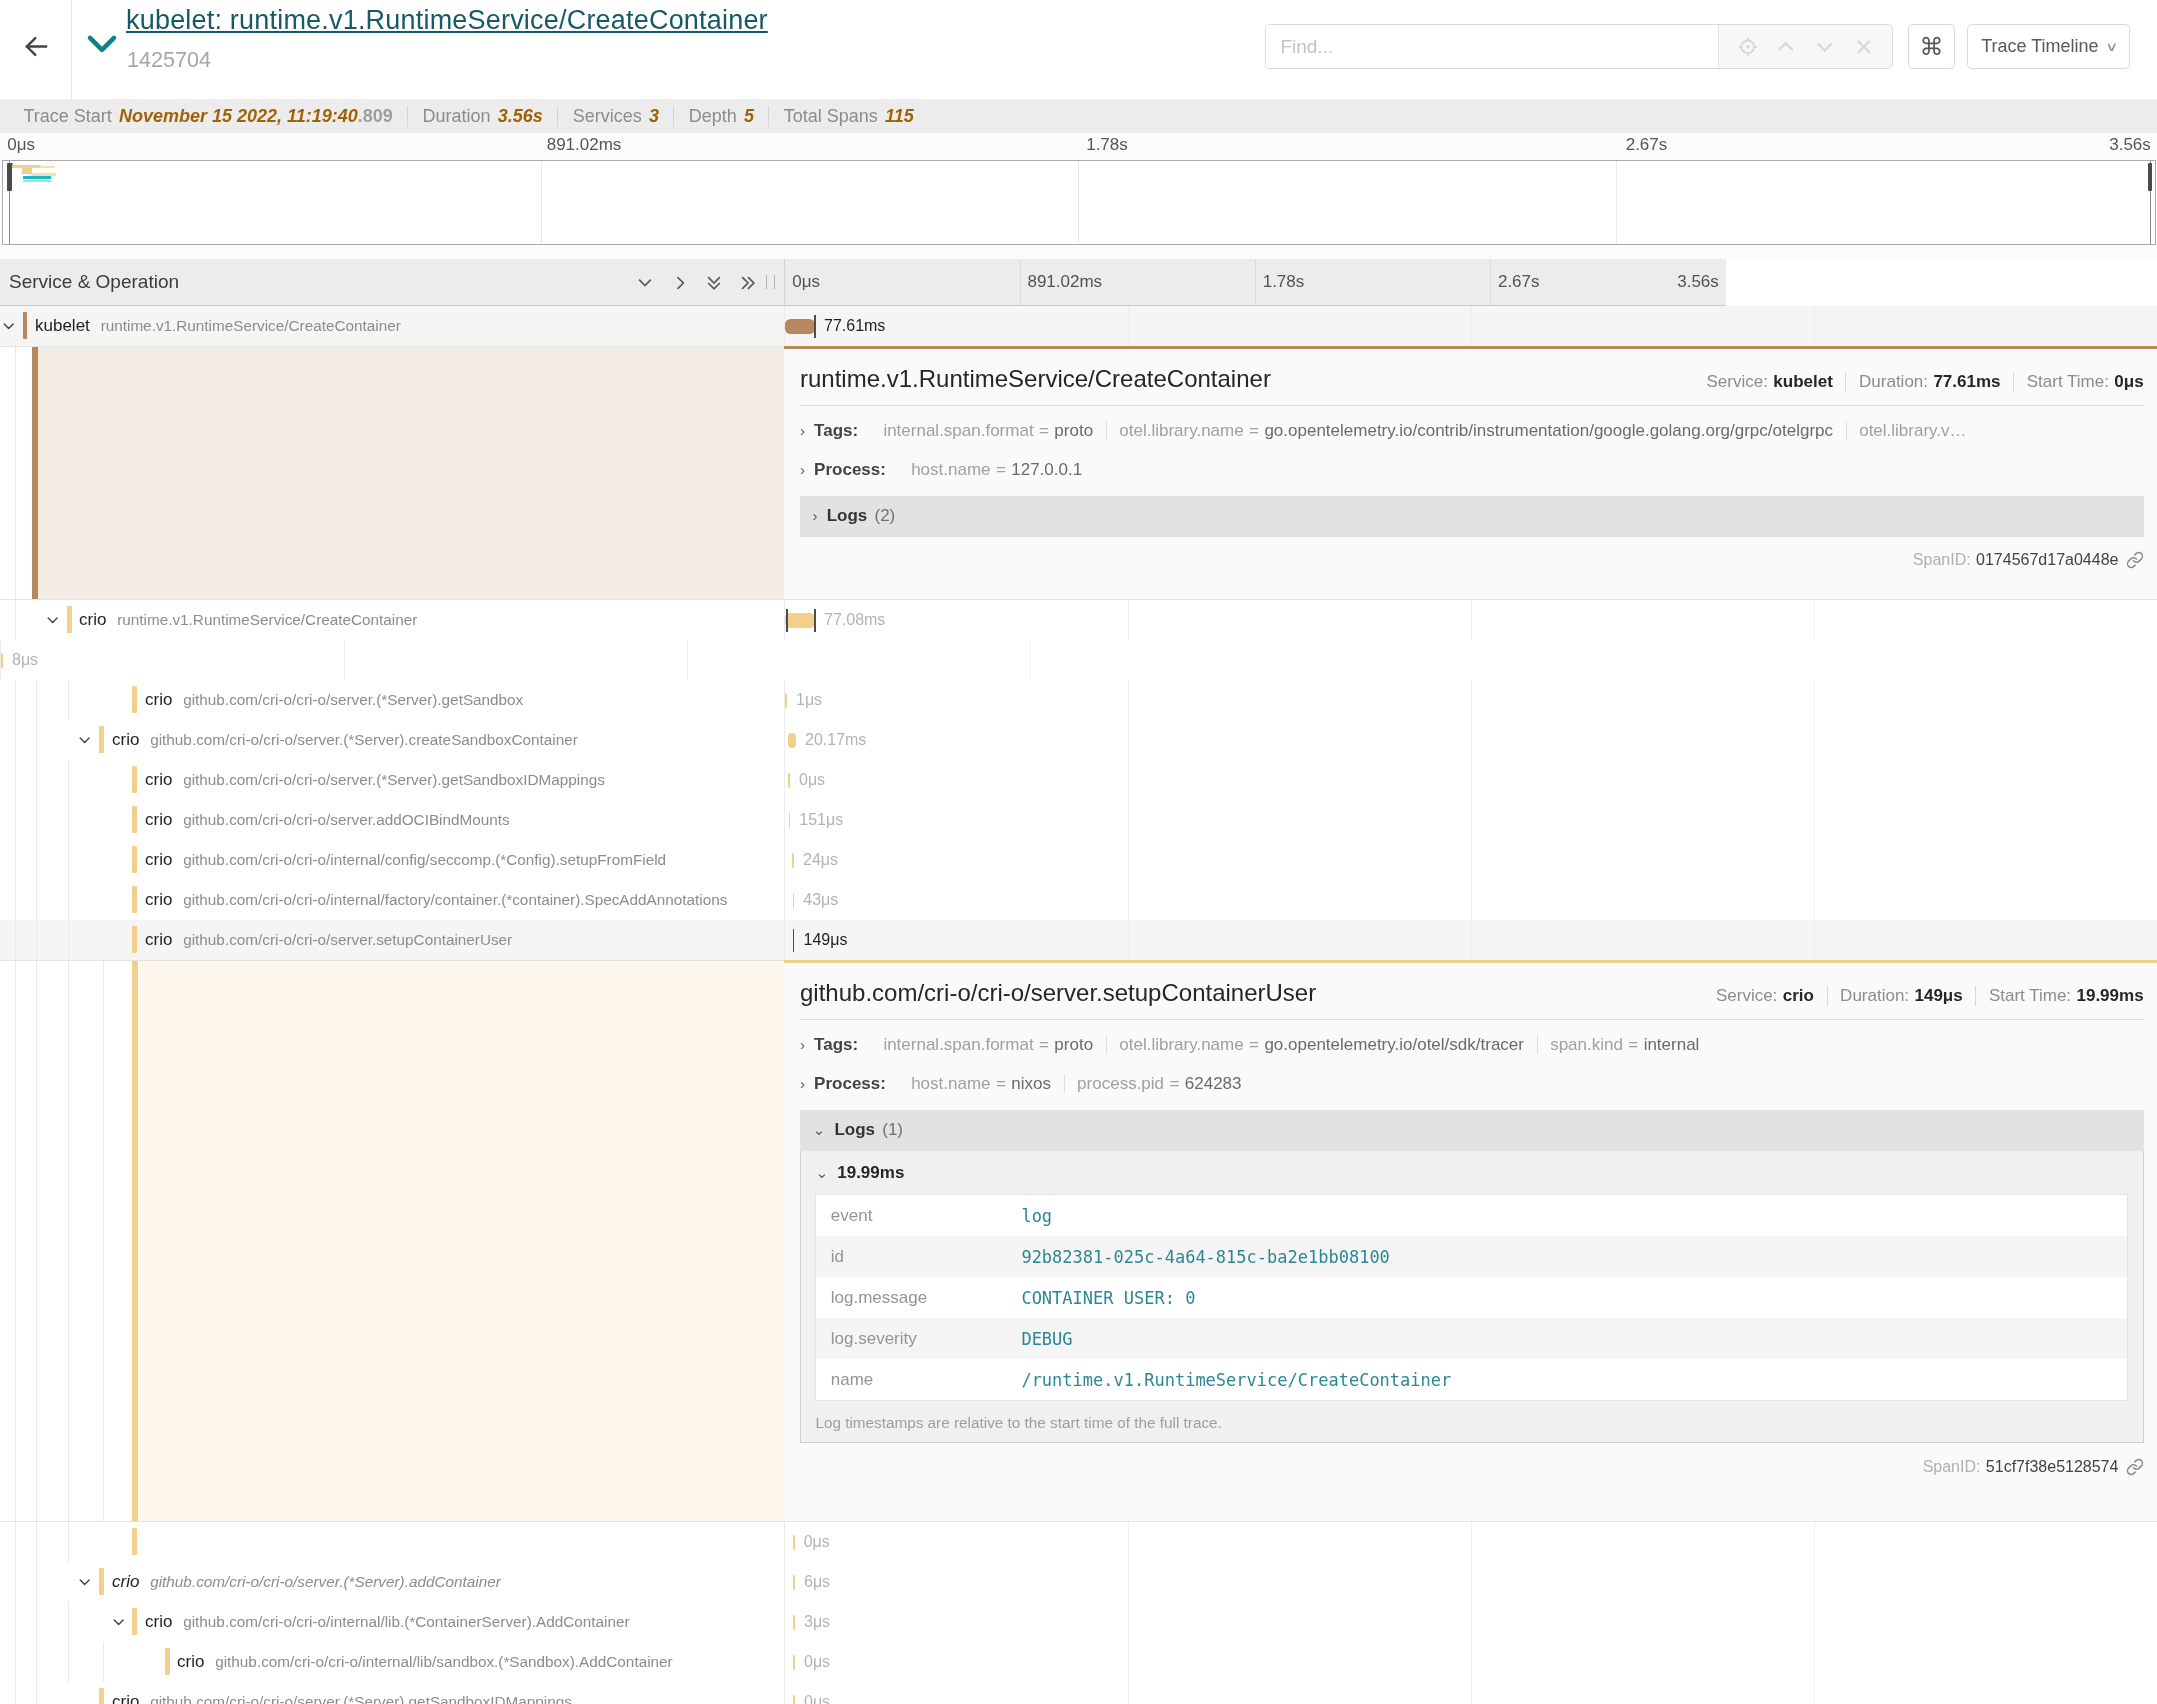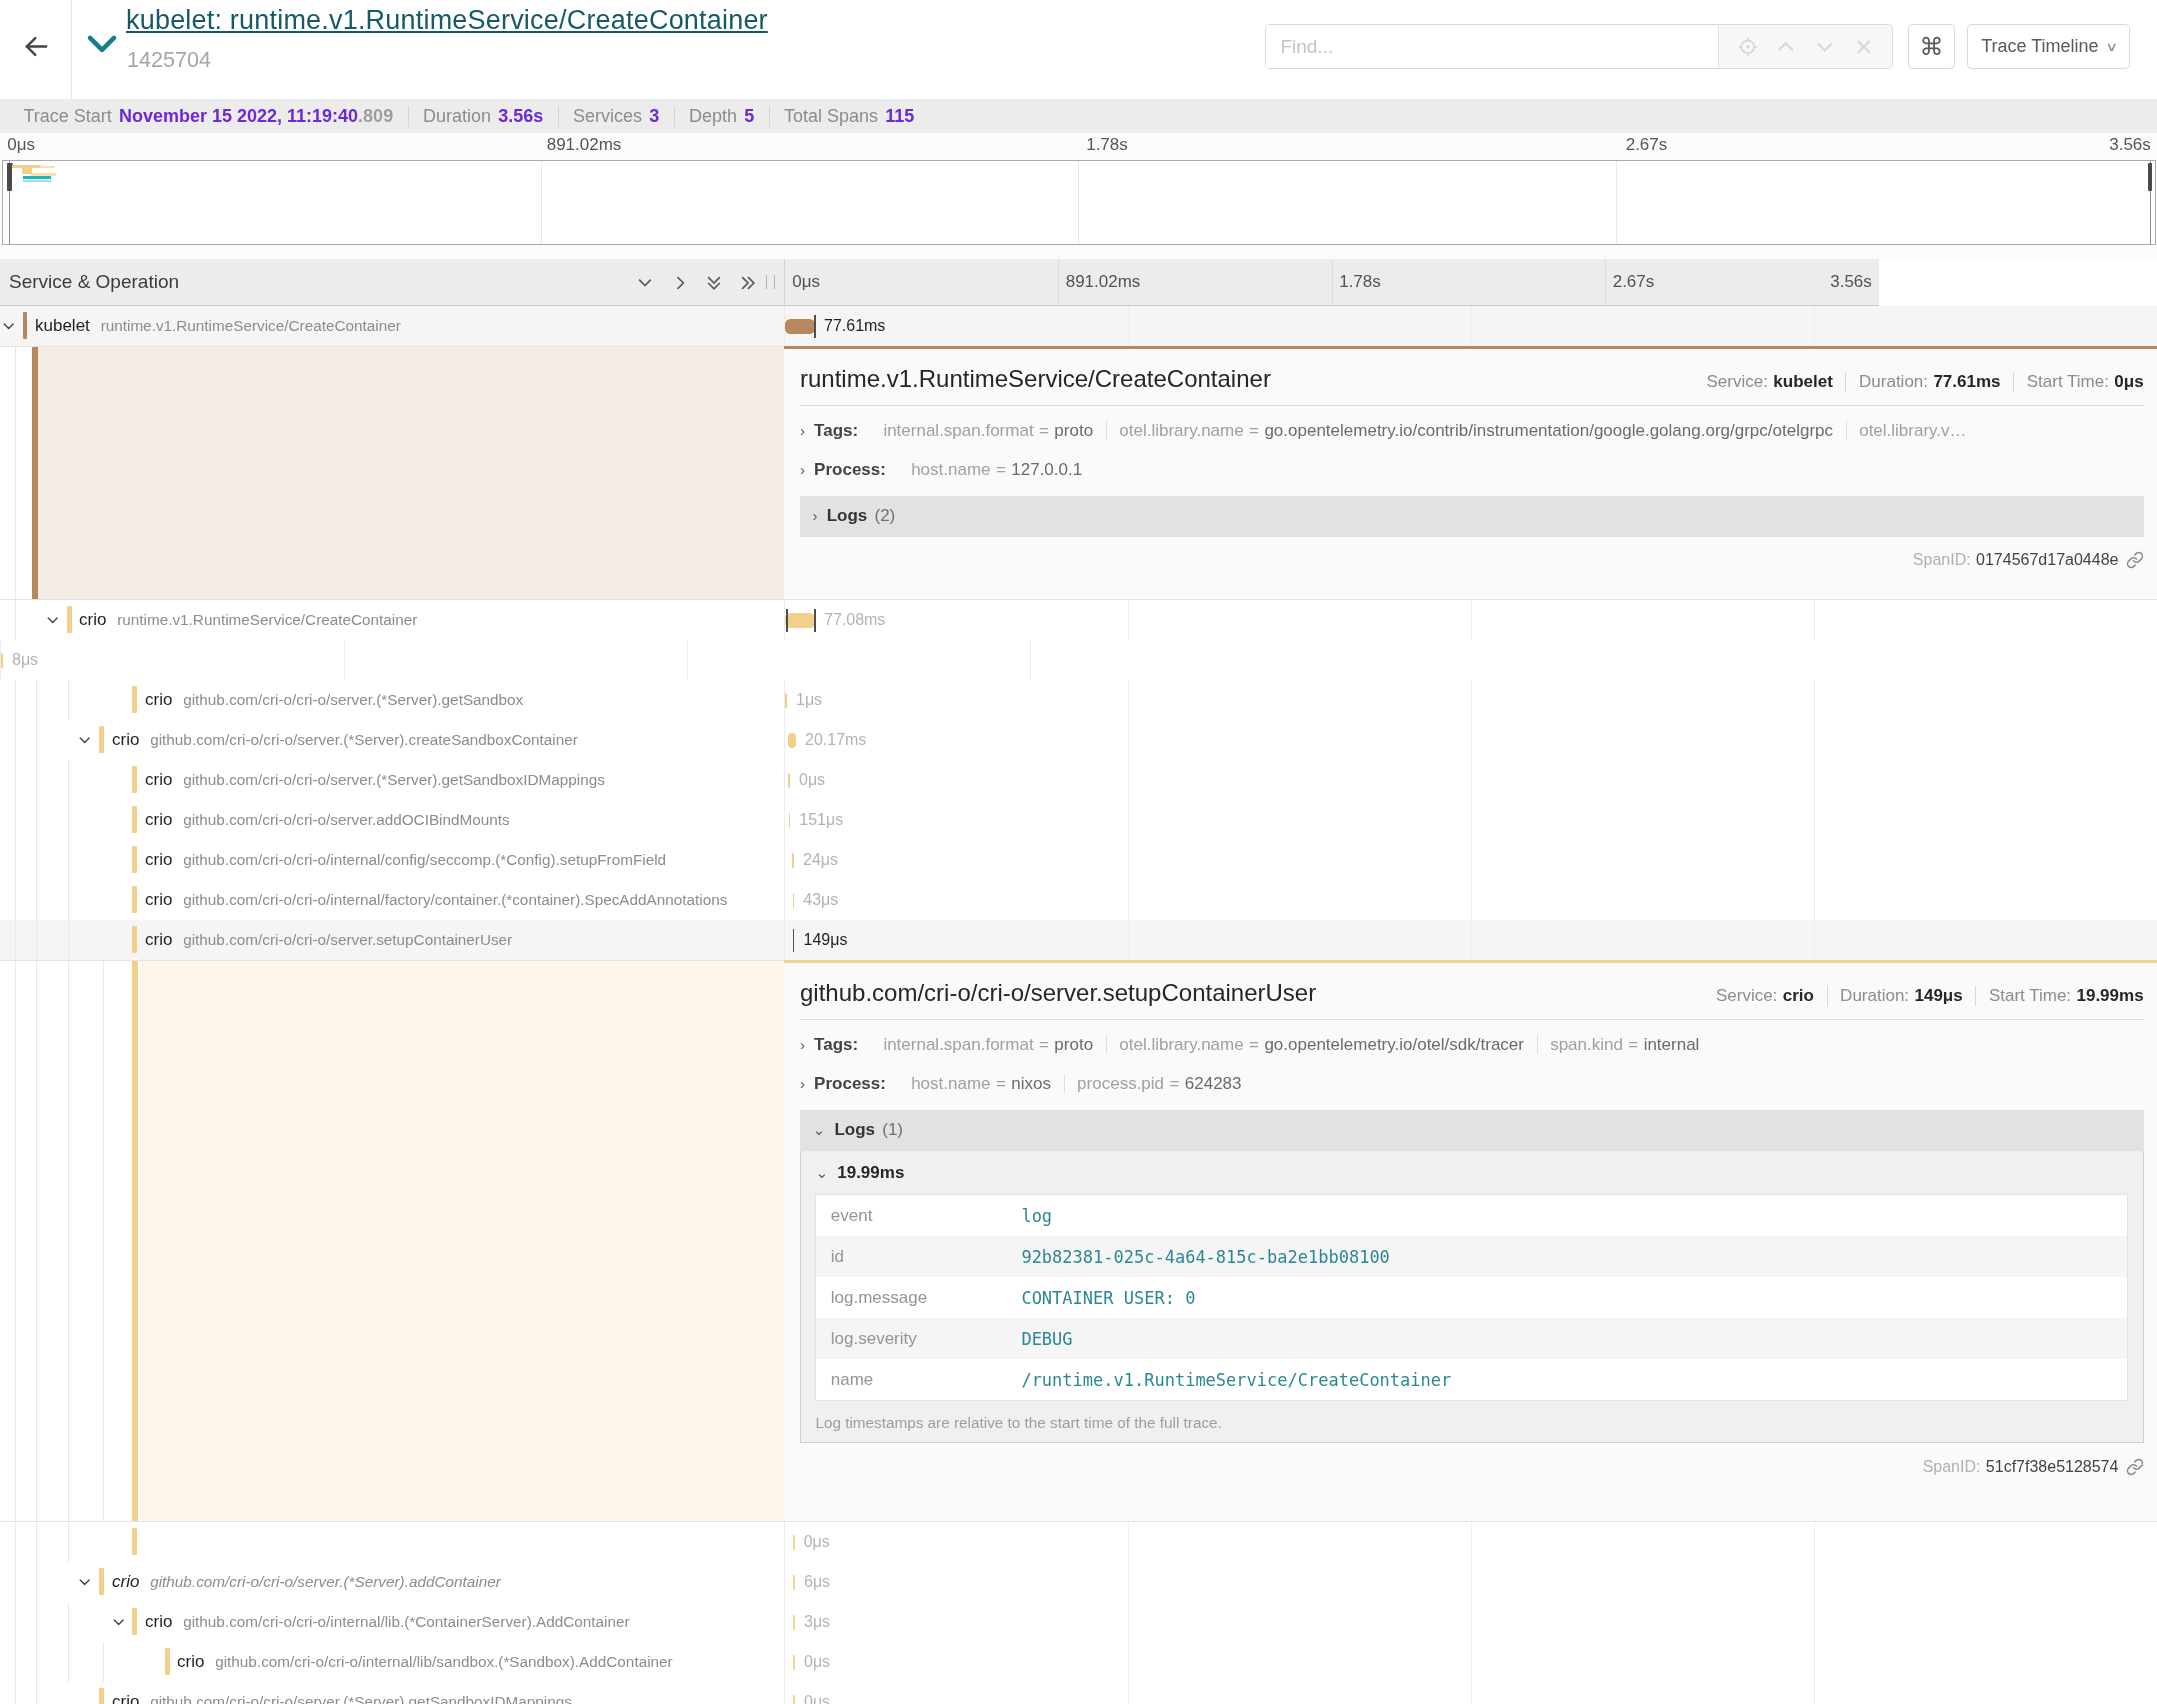--- a/index.html
+++ b/index.html
@@ -22,37 +22,37 @@
   .hdr-btn { position:absolute; top:24px; height:45px; border:0.9px solid #d9d9d9; border-radius:4.5px; background:#fff; display:flex; align-items:center; justify-content:center; cursor:pointer; color:#595959; }
   #cmd-btn { left:1908px; width:47px; font-size:24px; }
   #view-btn { left:1967px; width:163px; font-size:18px; gap:8px; }
   #view-btn .caret { font-size:12.6px; color:#8c8c8c; transform:scaleX(1.4); }
 
   
   #summary-bar { position:absolute; left:0; top:99px; width:2158px; height:34px; background:#ececec; display:flex; align-items:center; padding-left:9px; font-size:18px; }
   .sum-item { display:flex; align-items:baseline; padding:0 14.4px; border-right:0.9px solid #d4d4d4; }
   .sum-item:last-child { border-right:none; }
   .sum-label { color:#8c8c8c; margin-right:7.2px; }
-  .sum-value { color:#6d28d9; font-weight:bold; }
+  .sum-value { color:#a16207; font-weight:bold;font-style:italic; }
   .sum-suffix { color:#9e9e9e; font-weight:bold; }
 
   
   #minimap-zone { position:absolute; left:0; top:133px; width:2158px; height:126px; background:#fbfbfb; }
   .ticks { position:absolute; font-size:17px; color:#565656; }
   #minimap-ticks { left:0; top:1.8px; width:2158px; height:25px; }
   .tick-label { position:absolute; top:0; white-space:nowrap; }
   #minimap-canvas { position:absolute; left:1.8px; top:27px; width:2154px; height:85px; background:#fff; border:0.9px solid #a9a9a9;
     background-image:linear-gradient(#e6e6e6,#e6e6e6),linear-gradient(#e6e6e6,#e6e6e6),linear-gradient(#e6e6e6,#e6e6e6);
     background-repeat:no-repeat; background-size:0.9px 100%,0.9px 100%,0.9px 100%; background-position:25% 0,50% 0,75% 0; cursor:col-resize; }
   .mini-bar { position:absolute; }
   .scrubber-line { position:absolute; top:0; width:0.9px; height:83px; background:#8c8c8c; }
   .scrubber-handle { position:absolute; top:1.8px; width:4.5px; height:28px; background:#4a4a4a; border-radius:0.9px; cursor:ew-resize; }
 
   
-  #section-header { position:absolute; left:0; top:259px; width:1879px; height:47px; background:#ececec; border-bottom:0.9px solid #c9c9c9; display:flex; }
+  #section-header { position:absolute; left:0; top:259px; width:1726px; height:47px; background:#ececec; border-bottom:0.9px solid #c9c9c9; display:flex; }
   #sh-left { position:relative; width:784px; height:100%; }
   #sh-title { position:absolute; left:9px; top:11.7px; font-size:19px; color:#3b3b3b; }
   .sh-chev { position:absolute; top:13.5px; cursor:pointer; }
   #col-grip { position:absolute; left:766px; top:16px; width:9px; height:14.4px; border-left:1.8px solid #b3b3b3; border-right:1.8px solid #b3b3b3; cursor:col-resize; }
   #sh-right { position:relative; flex:1; height:100%; border-left:0.9px solid #d6d6d6;
     background-image:linear-gradient(#d9d9d9,#d9d9d9),linear-gradient(#d9d9d9,#d9d9d9),linear-gradient(#d9d9d9,#d9d9d9);
     background-repeat:no-repeat; background-size:0.9px 100%,0.9px 100%,0.9px 100%; background-position:25% 0,50% 0,75% 0; }
   #header-ticks { left:0; top:12.6px; width:100%; height:21.6px; color:#525252; }
 
   

